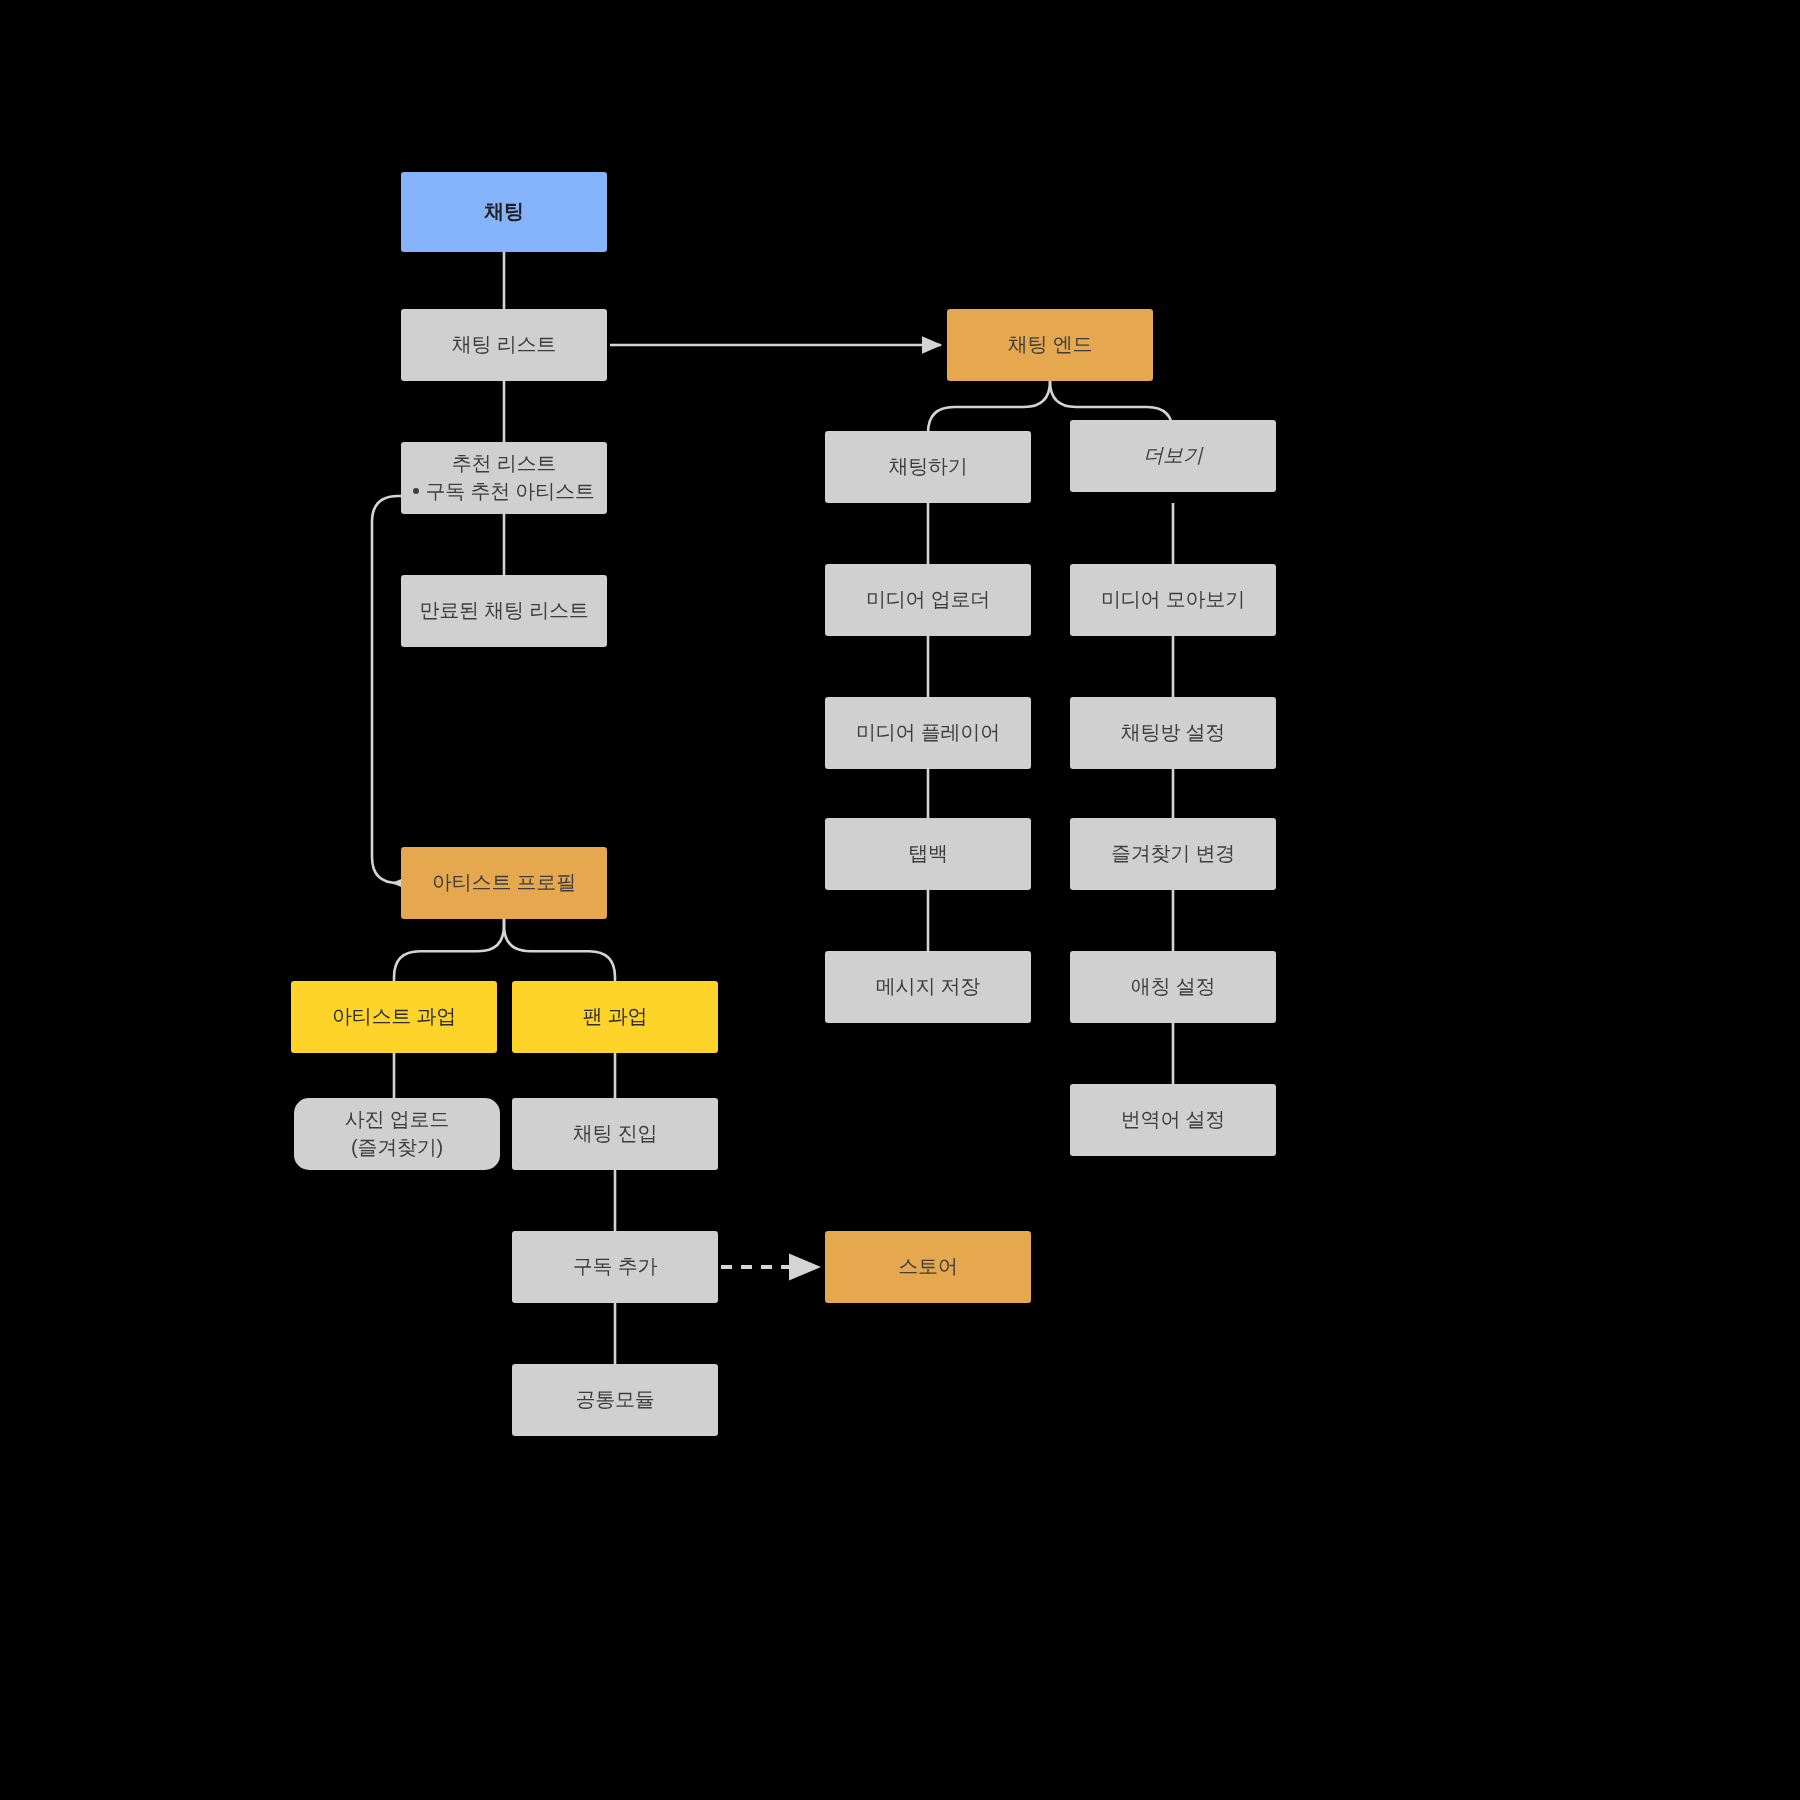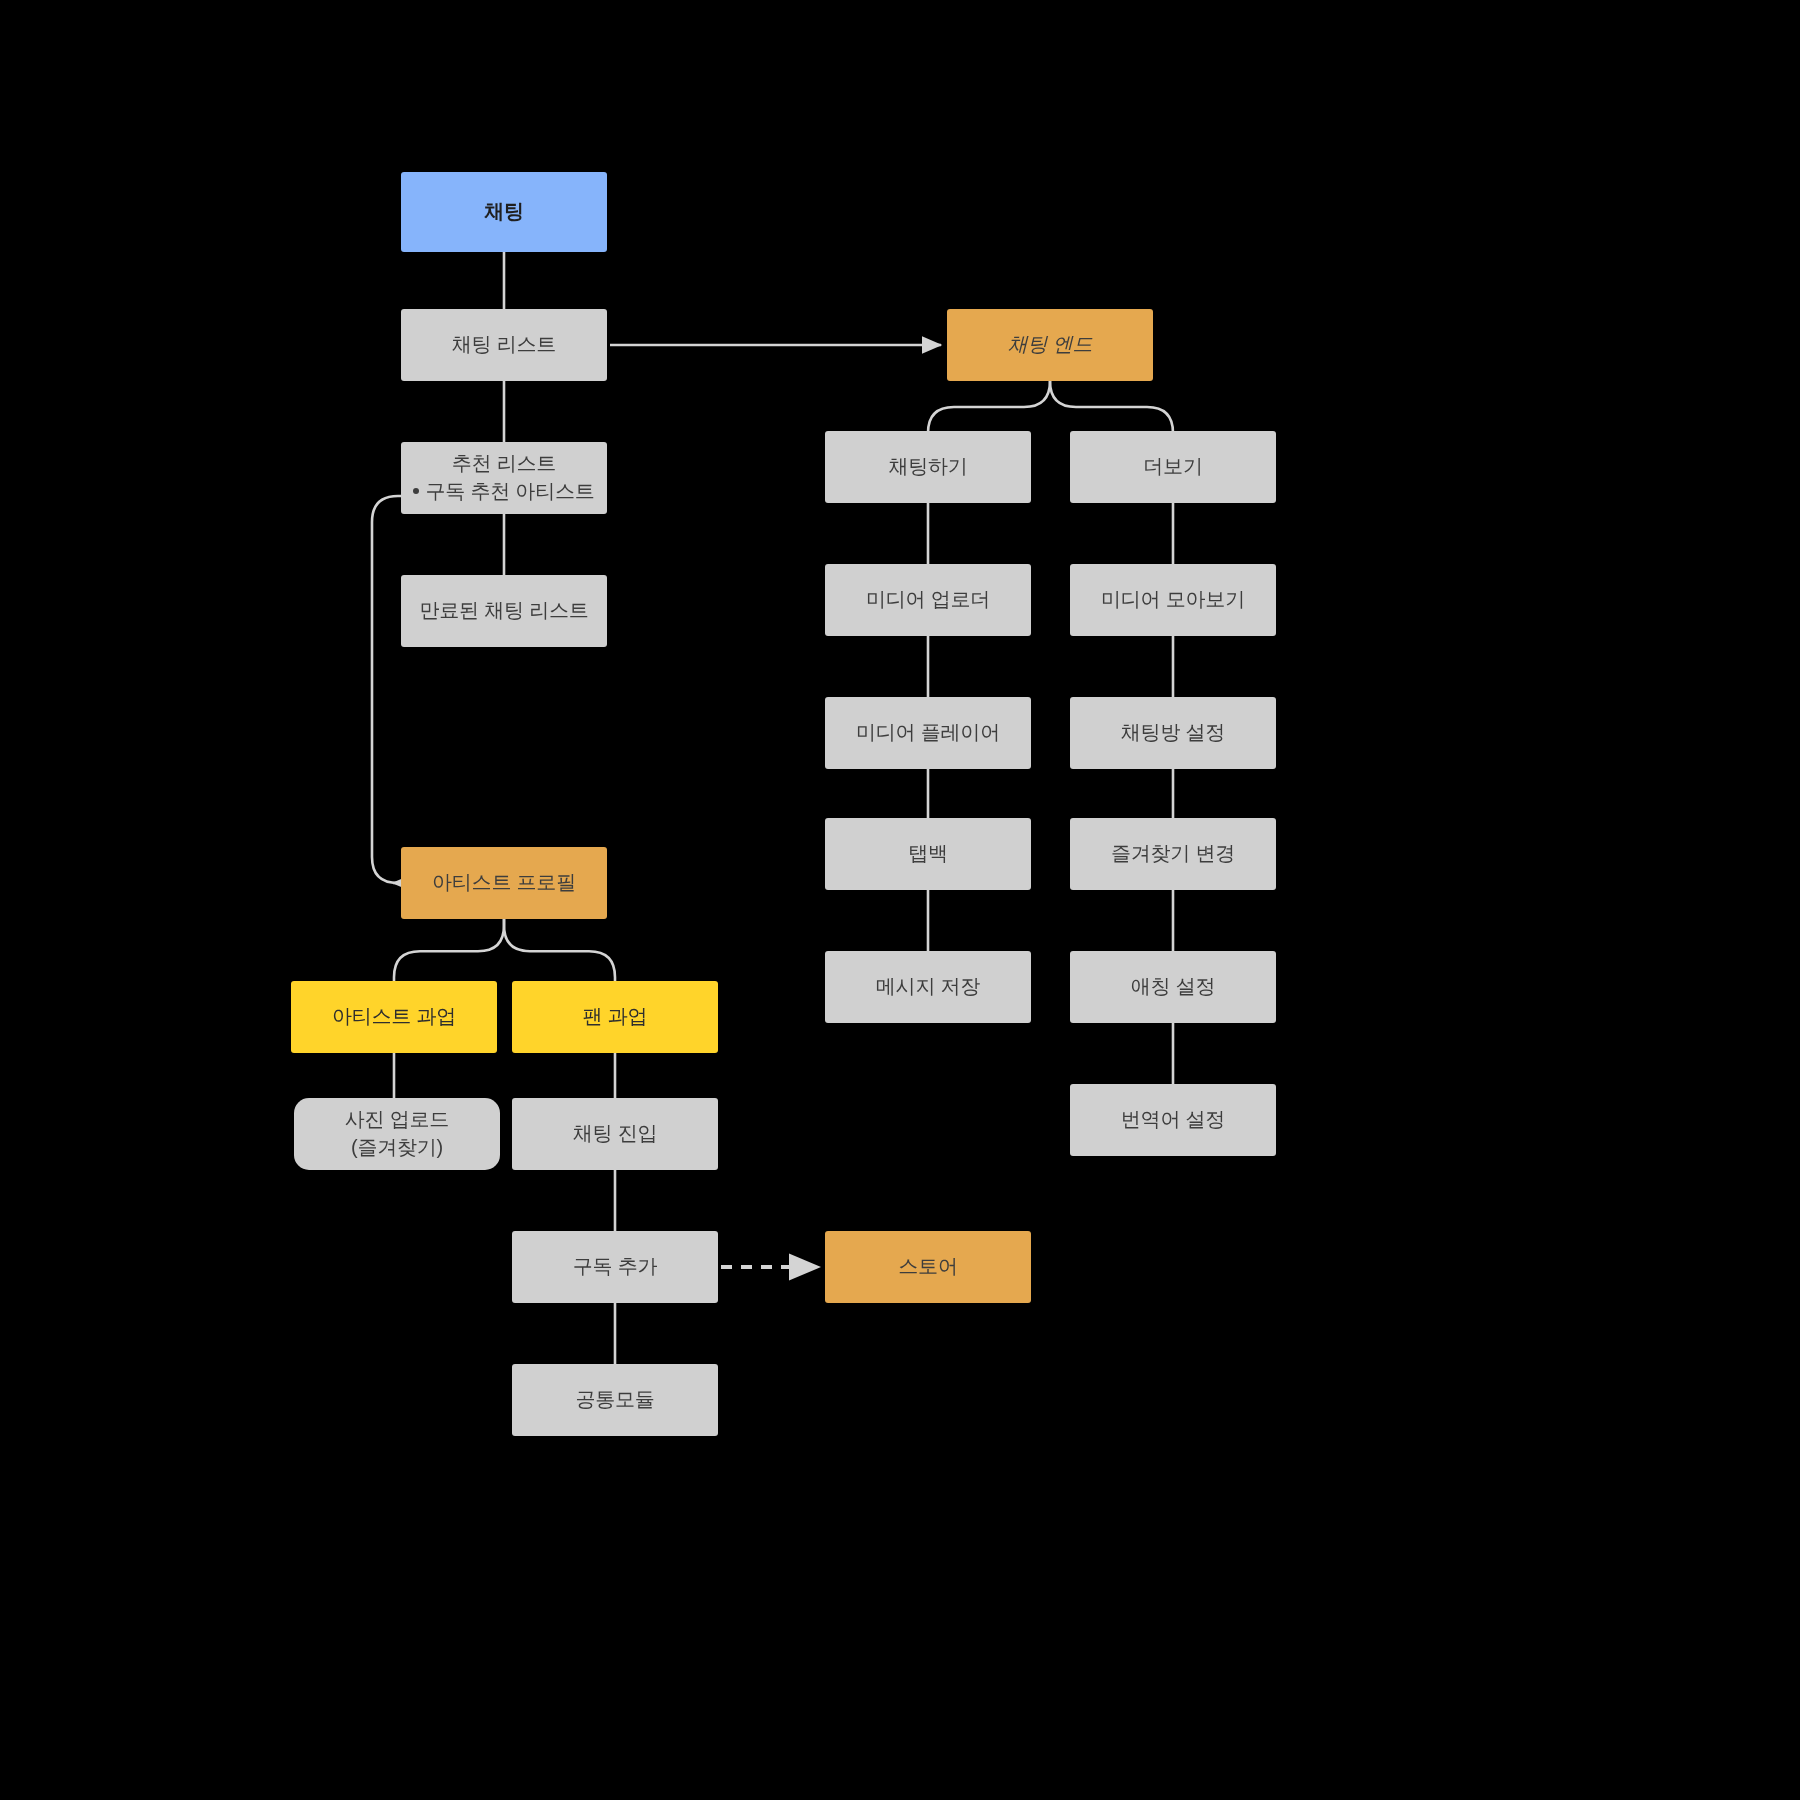--- a/index.html
+++ b/index.html
@@ -139,27 +139,27 @@
       </div>
       <div class="node gray" style="left: 512px; top: 1231px; width: 206px; height: 72px;">
         <span class="node-title">구독 추가</span>
       </div>
       <div class="node gray" style="left: 512px; top: 1364px; width: 206px; height: 72px;">
         <span class="node-title">공통모듈</span>
       </div>
       <div class="node orange" style="left: 825px; top: 1231px; width: 206px; height: 72px;">
         <span class="node-title">스토어</span>
       </div>
-      <div class="node orange" style="left: 947px; top: 309px; width: 206px; height: 72px; font-style: italic;">
+      <div class="node orange" style="left: 947px; top: 309px; width: 206px; height: 72px;">
         <span class="node-title">채팅 엔드</span>
       </div>
       <div class="node gray" style="left: 825px; top: 431px; width: 206px; height: 72px;">
         <span class="node-title">채팅하기</span>
       </div>
-      <div class="node gray" style="left: 1070px; top: 431px; width: 206px; height: 72px;">
+      <div class="node gray" style="left: 1070px; top: 420px; width: 206px; height: 72px; font-style: italic;">
         <span class="node-title">더보기</span>
       </div>
       <div class="node gray" style="left: 825px; top: 564px; width: 206px; height: 72px;">
         <span class="node-title">미디어 업로더</span>
       </div>
       <div class="node gray" style="left: 1070px; top: 564px; width: 206px; height: 72px;">
         <span class="node-title">미디어 모아보기</span>
       </div>
       <div class="node gray" style="left: 825px; top: 697px; width: 206px; height: 72px;">
         <span class="node-title">미디어 플레이어</span>

